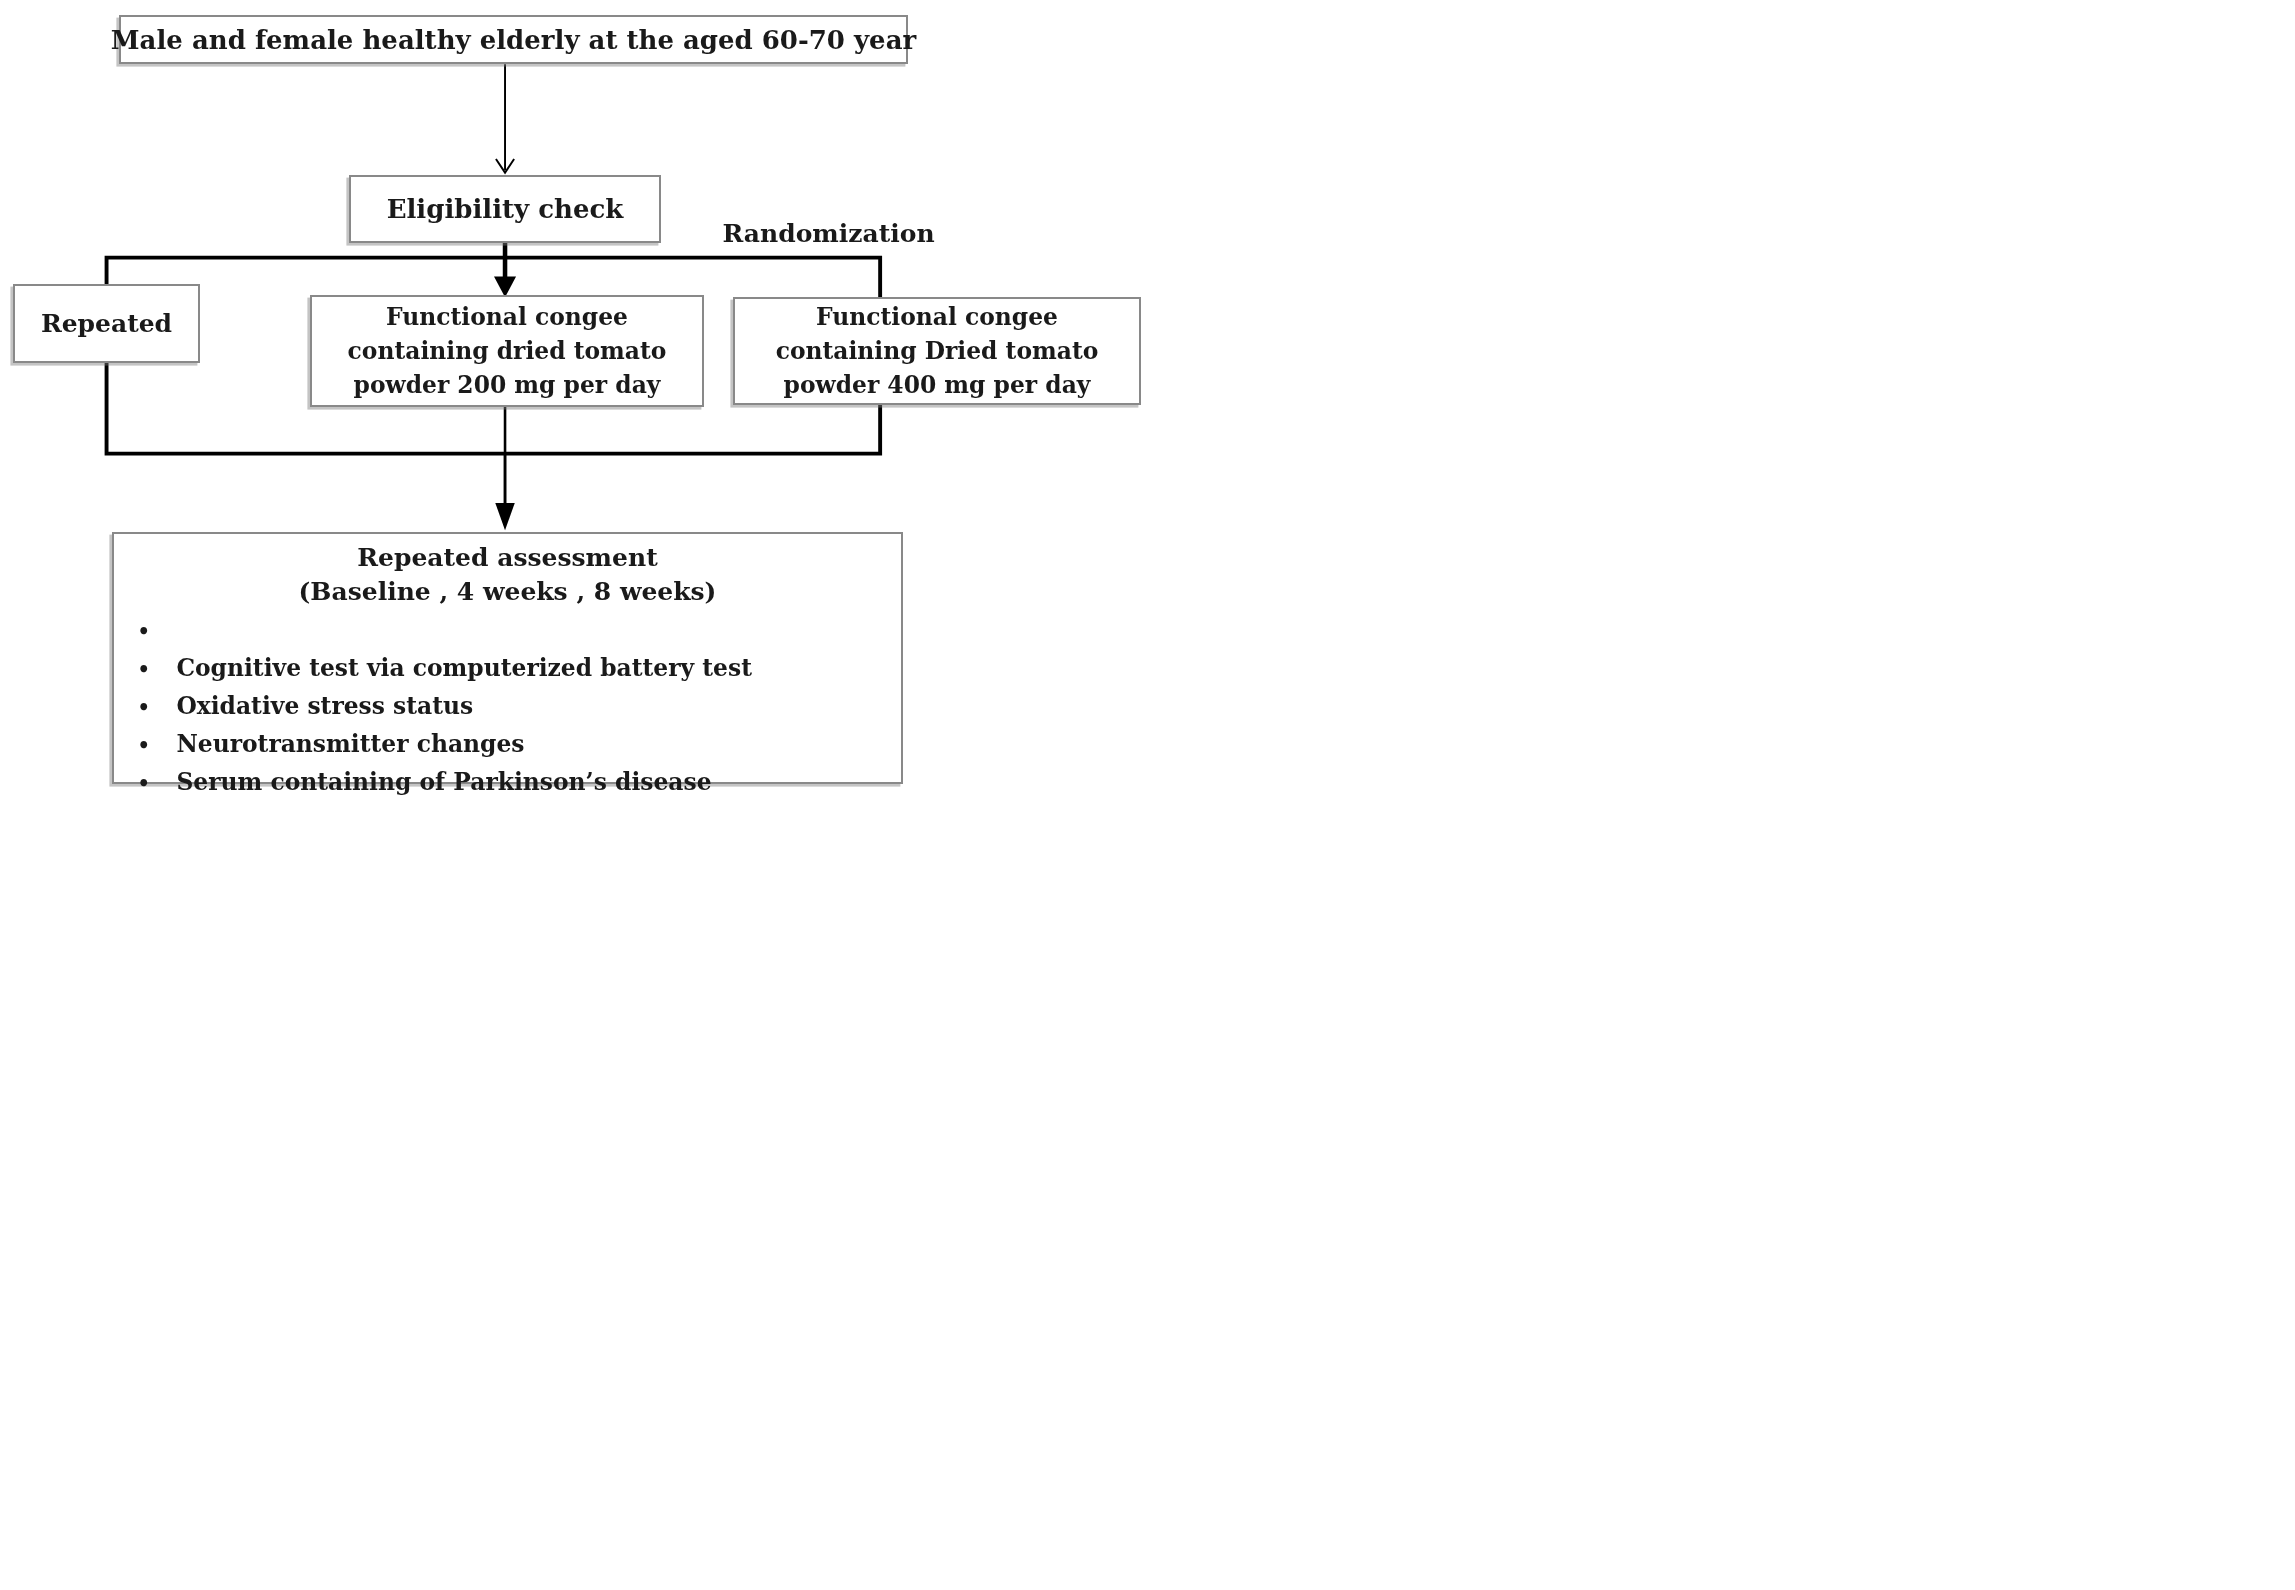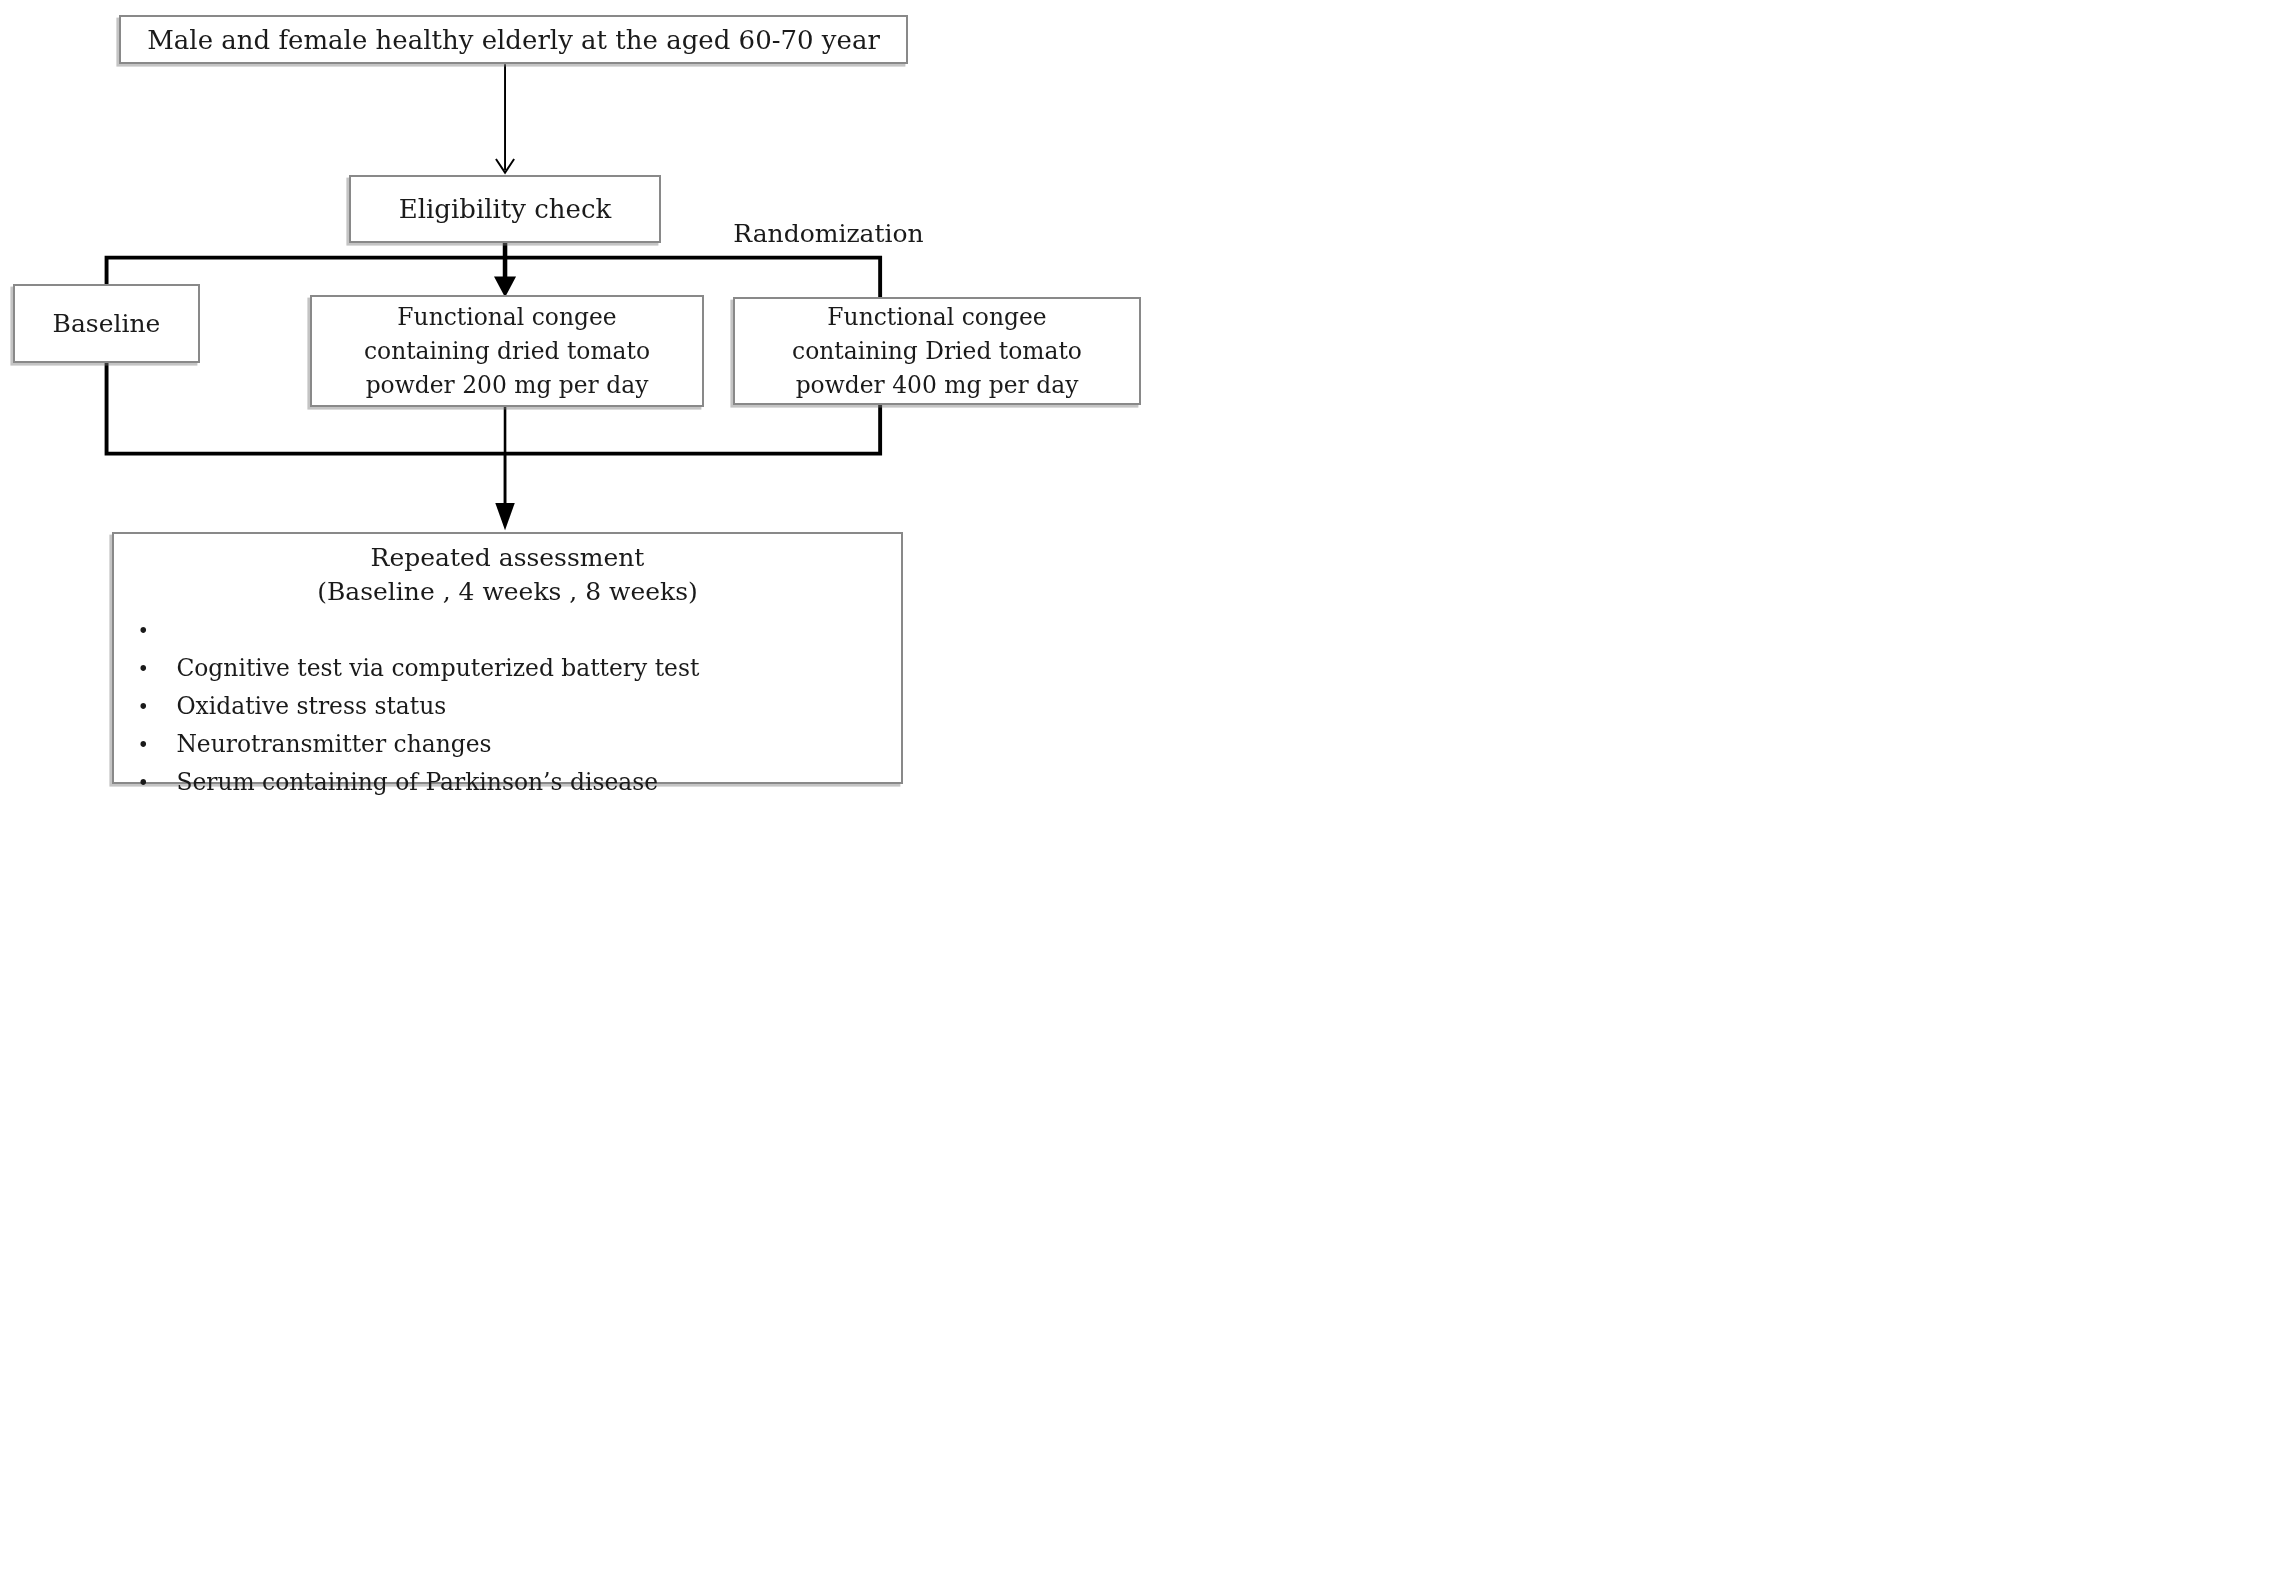--- a/index.html
+++ b/index.html
@@ -6,21 +6,21 @@
     margin: 0;
     padding: 0;
     background: #ffffff;
   }
   .canvas {
     position: relative;
     width: 1147px;
     height: 795px;
     background: #ffffff;
     font-family: "DejaVu Serif", "Liberation Serif", serif;
-    font-weight: 400;
+    font-weight: 700;
     color: #1a1a1a;
     overflow: hidden;
   }
   svg.connectors {
     position: absolute;
     left: 0; top: 0;
     width: 1147px;
     height: 795px;
   }
   .box {
@@ -128,21 +128,21 @@
     <span>Male and female healthy elderly at the aged 60-70 year</span>
   </div>
 
   <div class="box box-eligibility">
     <span>Eligibility check</span>
   </div>
 
   <div class="randomization-label">Randomization</div>
 
   <div class="box box-placebo">
-    <span>Baseline</span>
+    <span>Repeated</span>
   </div>
 
   <div class="box box-arm-200">
     <div>Functional congee</div>
     <div>containing dried tomato</div>
     <div>powder 200 mg per day</div>
   </div>
 
   <div class="box box-arm-400">
     <div>Functional congee</div>

